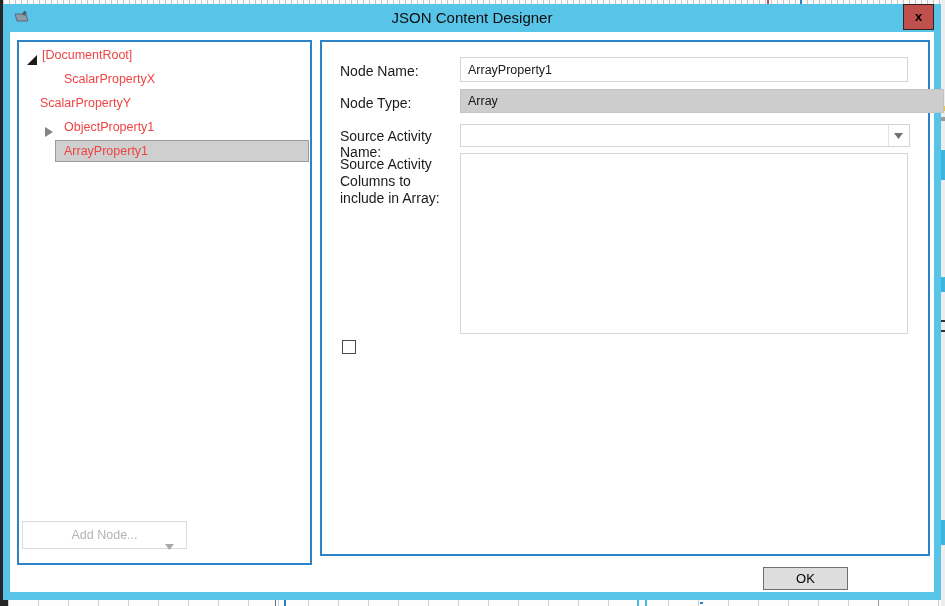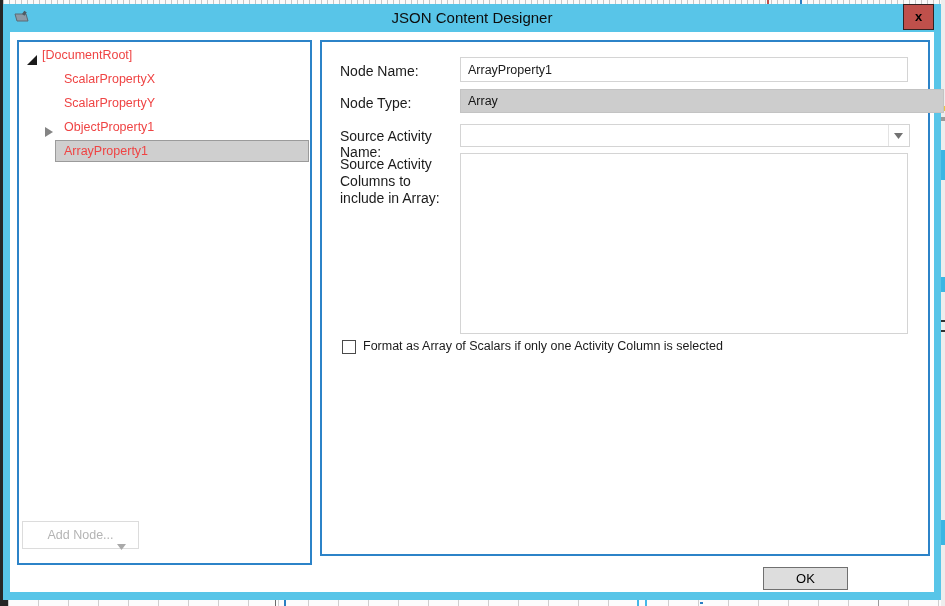--- a/index.html
+++ b/index.html
@@ -64,21 +64,21 @@
   .expander { position:absolute; top:6px; width:10px; height:10px; }
   .sel-bg {
     position:absolute; left:36px; right:1px; top:98px; height:22px;
     background:#CFCFCF; border:1px solid #9B9B9B;
   }
 
   .panel-btn {
     position:absolute; top:479px; height:28px; background:#fff;
     font-size:12.5px; text-align:center; line-height:26px; cursor:pointer;
   }
-  .add-node { left:3px; width:117px; border:1px solid #dcdcdc; color:#b4b4b4; cursor:default; }
+  .add-node { left:3px; width:165px; border:1px solid #dcdcdc; color:#b4b4b4; cursor:default; }
   .add-node .dd { position:absolute; right:12px; top:11px; }
   .delete-node { left:153px; width:138px; border:1px solid #a6a6a6; color:#111; }
 
   
   .f-label { position:absolute; left:18px; width:120px; font-size:14px; color:#1b1b1b; }
   .f-label.multi { white-space:pre-line; line-height:17px; }
   .textbox {
     position:absolute; left:138px; width:448px; height:25px;
     border:1px solid #d4d4d4; background:#fff;
     font-family:"Liberation Sans", sans-serif; font-size:12.5px; color:#1b1b1b;
@@ -168,21 +168,21 @@
             </svg>
         </span>
         <span class="lbl" style="margin-left:23px;">[DocumentRoot]</span>
       </div>
 
       <div class="tree-row" style="left:0;top:26px;">
         <span class="lbl" style="margin-left:45px;">ScalarPropertyX</span>
       </div>
 
       <div class="tree-row" style="left:0;top:50px;">
-        <span class="lbl" style="margin-left:45px;text-align:right;">ScalarPropertyY</span>
+        <span class="lbl" style="margin-left:21px;text-align:right;">ScalarPropertyY</span>
       </div>
 
       <div class="tree-row" style="left:0;top:74px;">
         <span class="expander" style="left:26px;">
           <svg width="8" height="10" viewBox="0 0 8 10">
               <polygon points="0,0 8,5 0,10" fill="#848484"></polygon>
             </svg>
         </span>
         <span class="lbl" style="margin-left:45px;">ObjectProperty1</span>
       </div>
@@ -220,21 +220,20 @@
             </svg>
         </span>
       </div>
 
       <div class="f-label multi" style="top:114px;">Source Activity
 Columns to
 include in Array:</div>
       <textarea class="bigbox" value="" style=""></textarea>
 
       <span class="chk-box"></span>
-      <span class="chk-label">Format as Array of Scalars if only one Activity Column is selected</span>
     </div>
 
     <div class="footer-btn ok-btn">
       <span>OK</span>
     </div>
     <div class="footer-btn cancel-btn">
       <span>Cancel</span>
     </div>
 
   </div>

